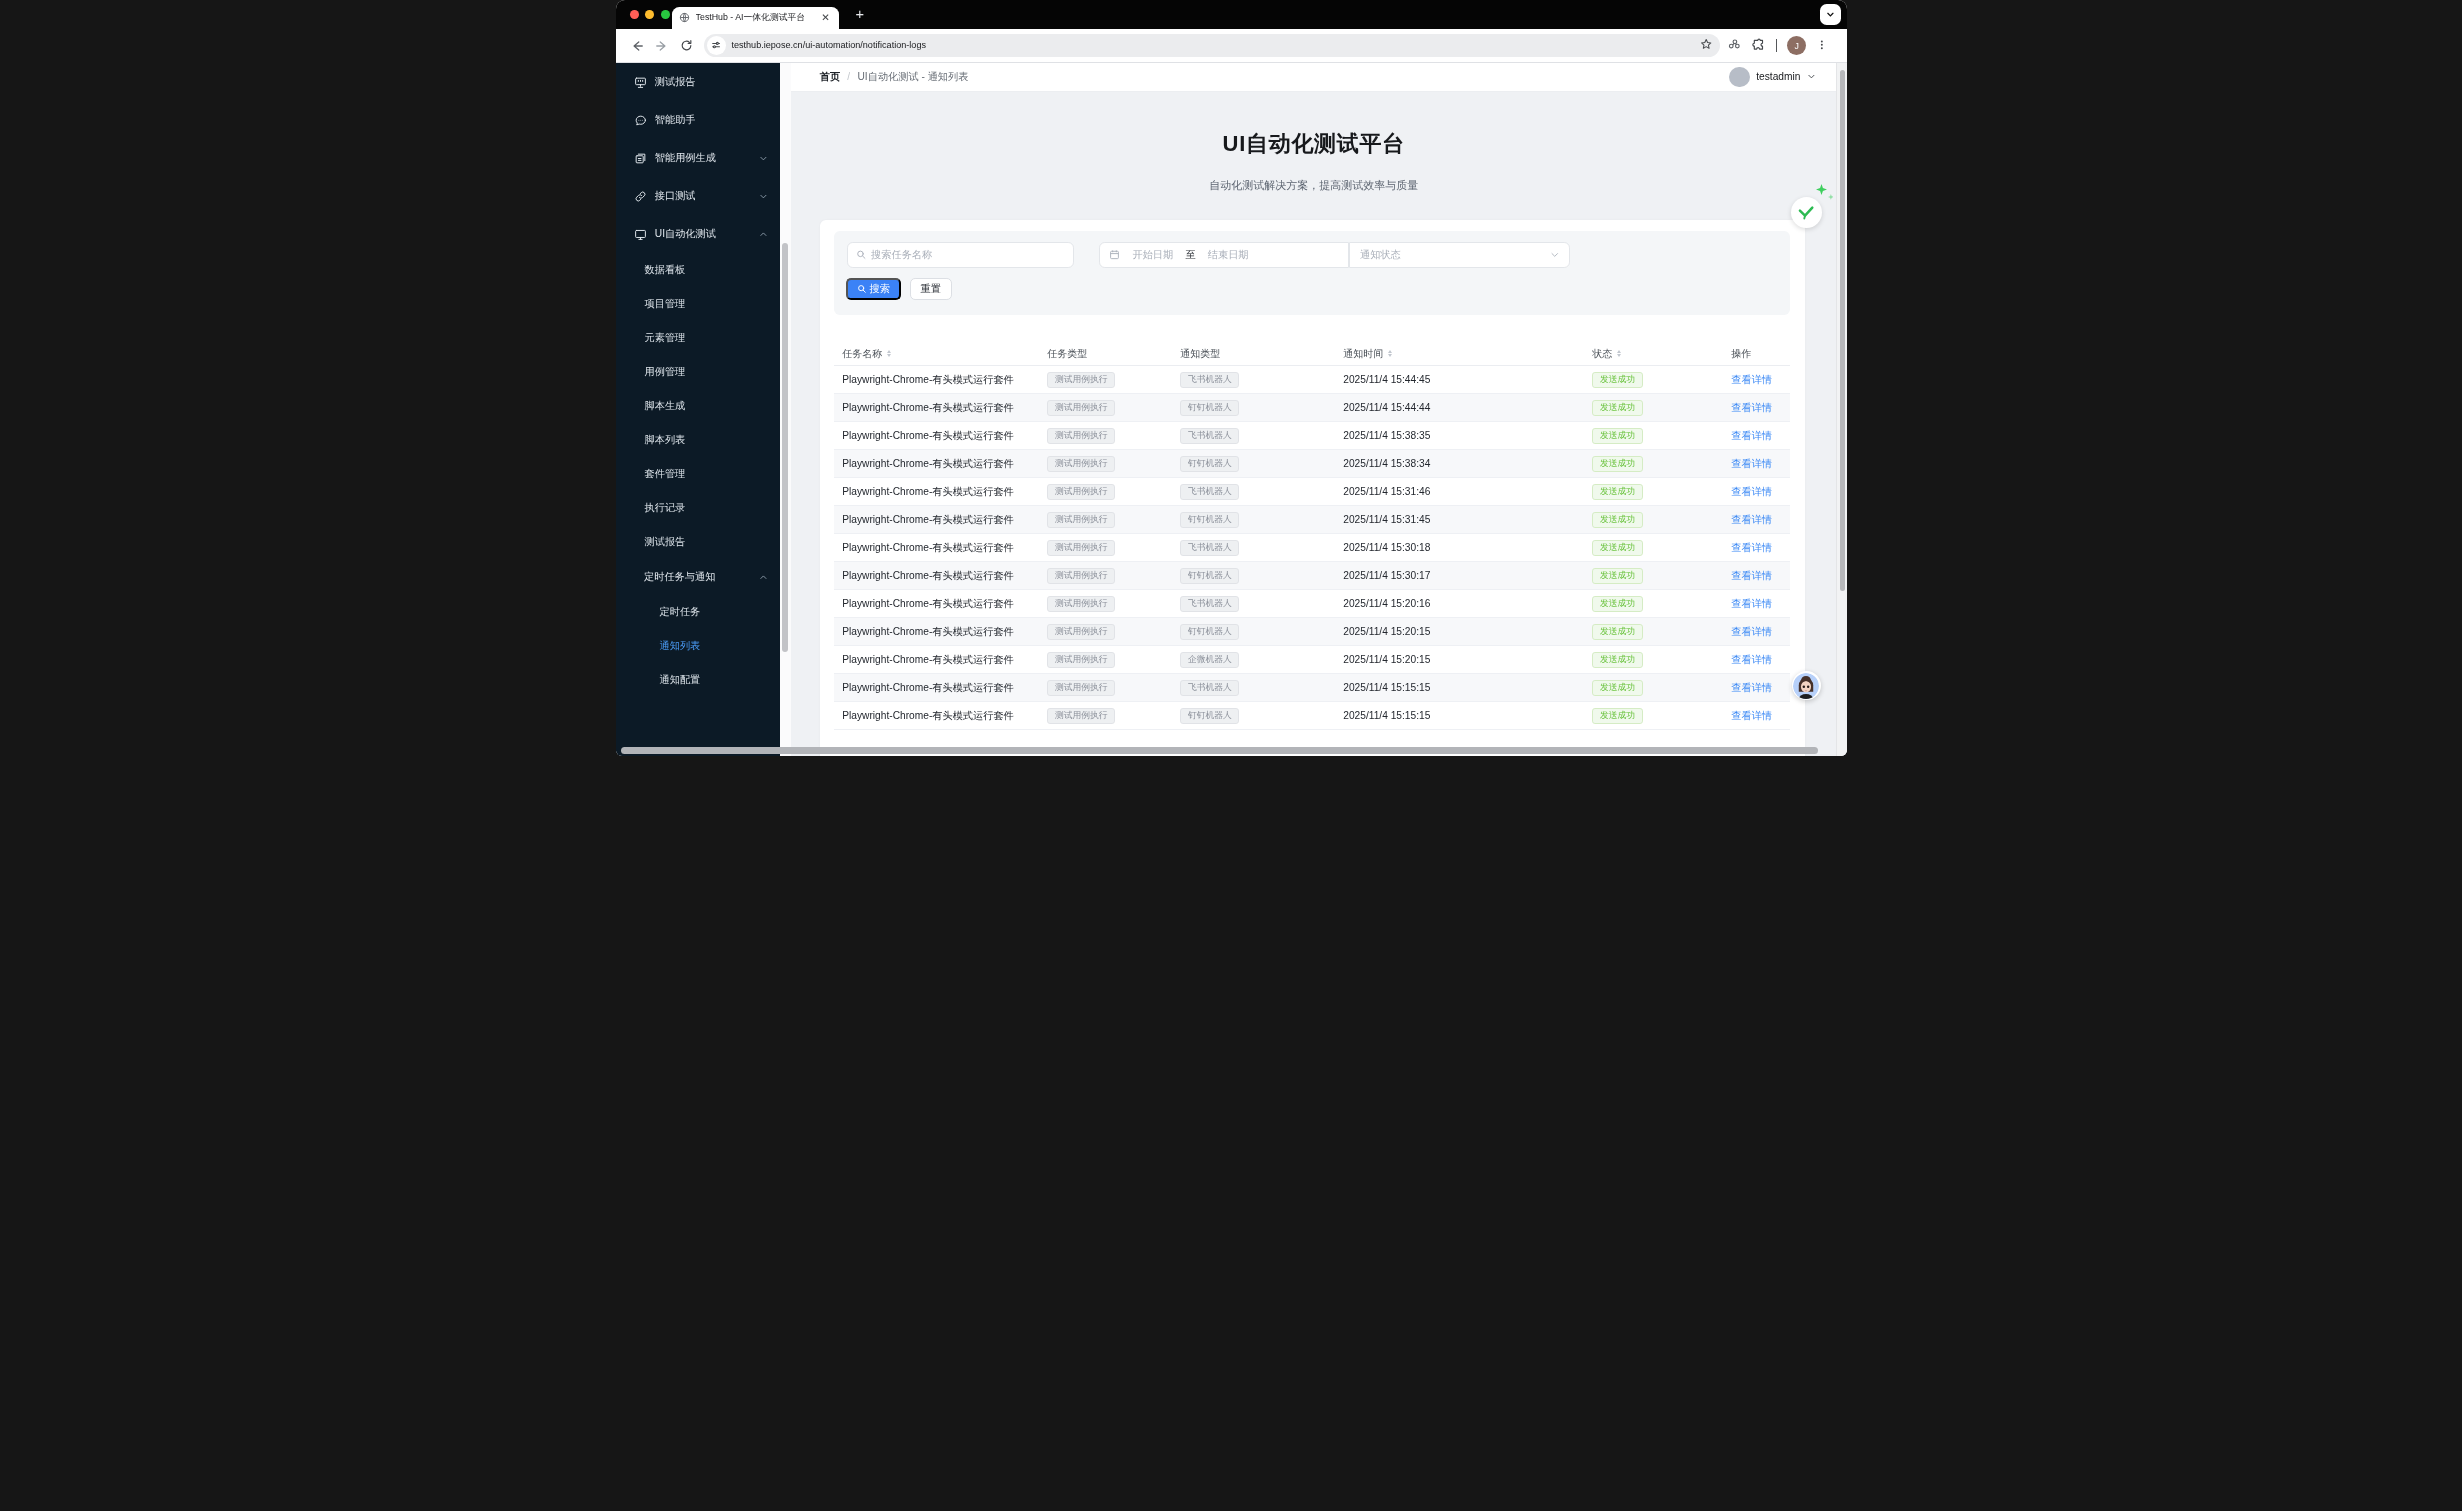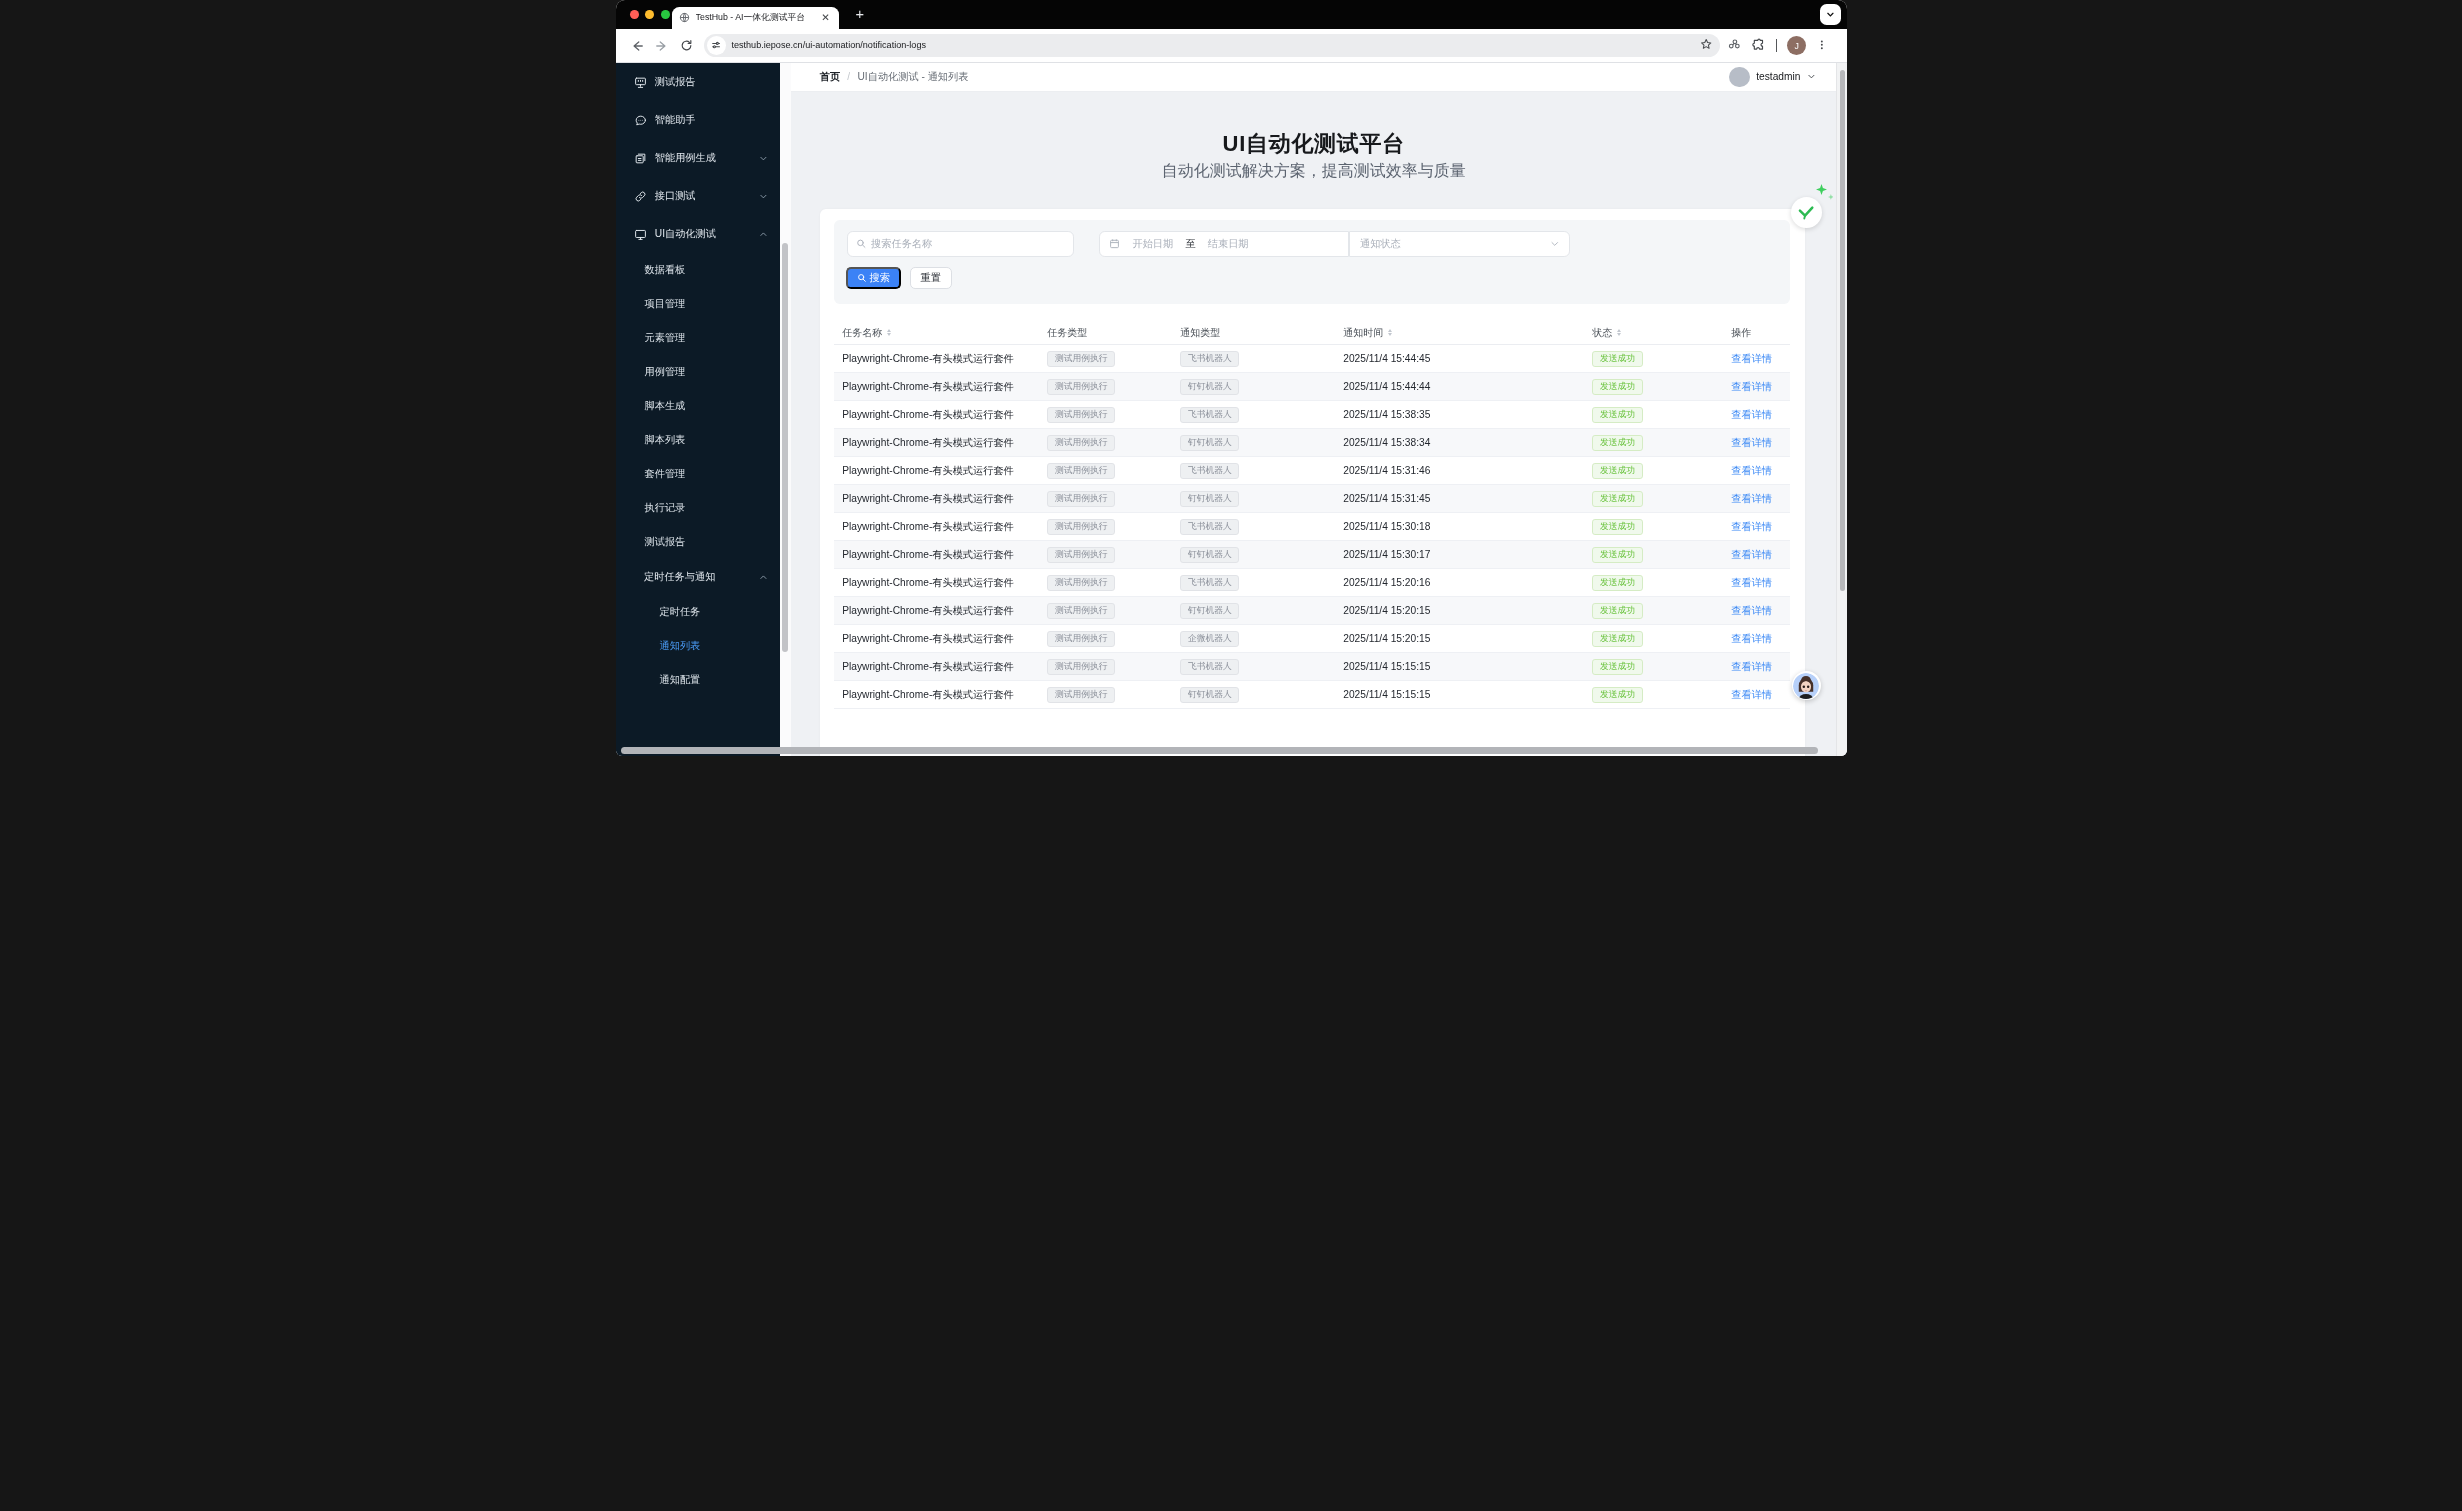--- a/index.html
+++ b/index.html
@@ -53,42 +53,42 @@
                 align-items:center; padding:0 20.5px 0 28.5px; }
   .crumb-home { font-size:10.2px; font-weight:bold; color:#1f2329; }
   .crumb-sep { font-size:10.2px; color:#c3c7cc; margin:0 7.3px; }
   .crumb-cur { font-size:10.2px; color:#676d75; }
   .hdr-user { margin-left:auto; display:flex; align-items:center; gap:6.6px; }
   .hdr-avatar { width:20.5px; height:20.5px; border-radius:50%; background:#b7bdc7; }
   .hdr-username { font-size:10.2px; color:#17191c; }
 
   .hero { text-align:center; padding-top:37px; }
   .hero h1 { font-size:22px; font-weight:bold; color:#17191c; letter-spacing:0.7px; }
-  .hero p { font-size:16px; color:#5c6470; margin-top:2px; }
+  .hero p { font-size:11px; color:#5c6470; margin-top:19px; }
 
   .card { position:relative; margin:27px 0 0 28.5px; width:985px; min-height:556px; background:#fff;
           border-radius:5.8px; box-shadow:0 0.7px 2.2px rgba(20,30,50,.05); padding:11.7px 14.6px 0 14.6px; }
   .filter-panel { background:#f4f6f8; border-radius:5.8px; height:84px; padding:11px 11.7px; }
   .f-row1 { display:flex; height:25.6px; }
   .f-box { background:#fff; border:0.7px solid #e3e6ea; border-radius:5.8px; height:25.6px; display:flex; align-items:center; }
   .search-box { width:227px; margin-left:1.5px; padding:0 7.3px; gap:5.1px; }
   .search-box input { border:none; outline:none; background:transparent; font-size:10.2px; width:100%;
                       font-family:inherit; color:#30343a; }
   .search-box input::placeholder { color:#a9afb9; }
   .date-box { width:250px; margin-left:25px; padding:0 8.8px; gap:2px; border-radius:5.8px 0 0 5.8px; }
   .date-ph { font-size:10.2px; color:#a9afb9; }
   .date-to { font-size:10.2px; color:#30343a; margin:0 10.2px; }
   .select-box { width:221px; margin-left:-0.7px; padding:0 8.8px 0 10.2px; border-radius:0 5.8px 5.8px 0; }
   .select-ph { font-size:10.2px; color:#a9afb9; flex:1; }
   .f-row2 { display:flex; margin-top:10.2px; gap:8.8px; }
   .btn { height:22px; border-radius:5.1px; font-size:10.2px; display:flex; align-items:center; justify-content:center; }
   .btn-primary { width:55px; background:#3b82f6; color:#fff; gap:2.9px; }
   .btn-plain { width:42px; background:#fff; border:0.7px solid #dcdfe4; color:#2b2f36; }
 
-  .table { margin-top:17px; }
+  .table { margin-top:27px; }
   .tgrid { display:grid; grid-template-columns:205px 133px 163px 249px 139px 1fr; padding-left:8px; align-items:center; }
   .thead { height:24px; border-bottom:0.7px solid #ebedf1; }
   .th { font-size:10px; color:#4b5158; display:flex; align-items:center; gap:4.4px; }
   .sorter { display:inline-flex; flex-direction:column; gap:1.5px; }
   .sorter i { width:0; height:0; border-left:2.9px solid transparent; border-right:2.9px solid transparent; display:block; }
   .car-up { border-bottom:3.7px solid #c2c7cf; }
   .car-dn { border-top:3.7px solid #c2c7cf; }
   .trow { height:28px; border-bottom:0.7px solid #eef0f4; font-size:10.2px; color:#23272e; }
   .trow:nth-child(even) { background:#f7f8fa; }
   .cell-name { white-space:nowrap; overflow:hidden; }

